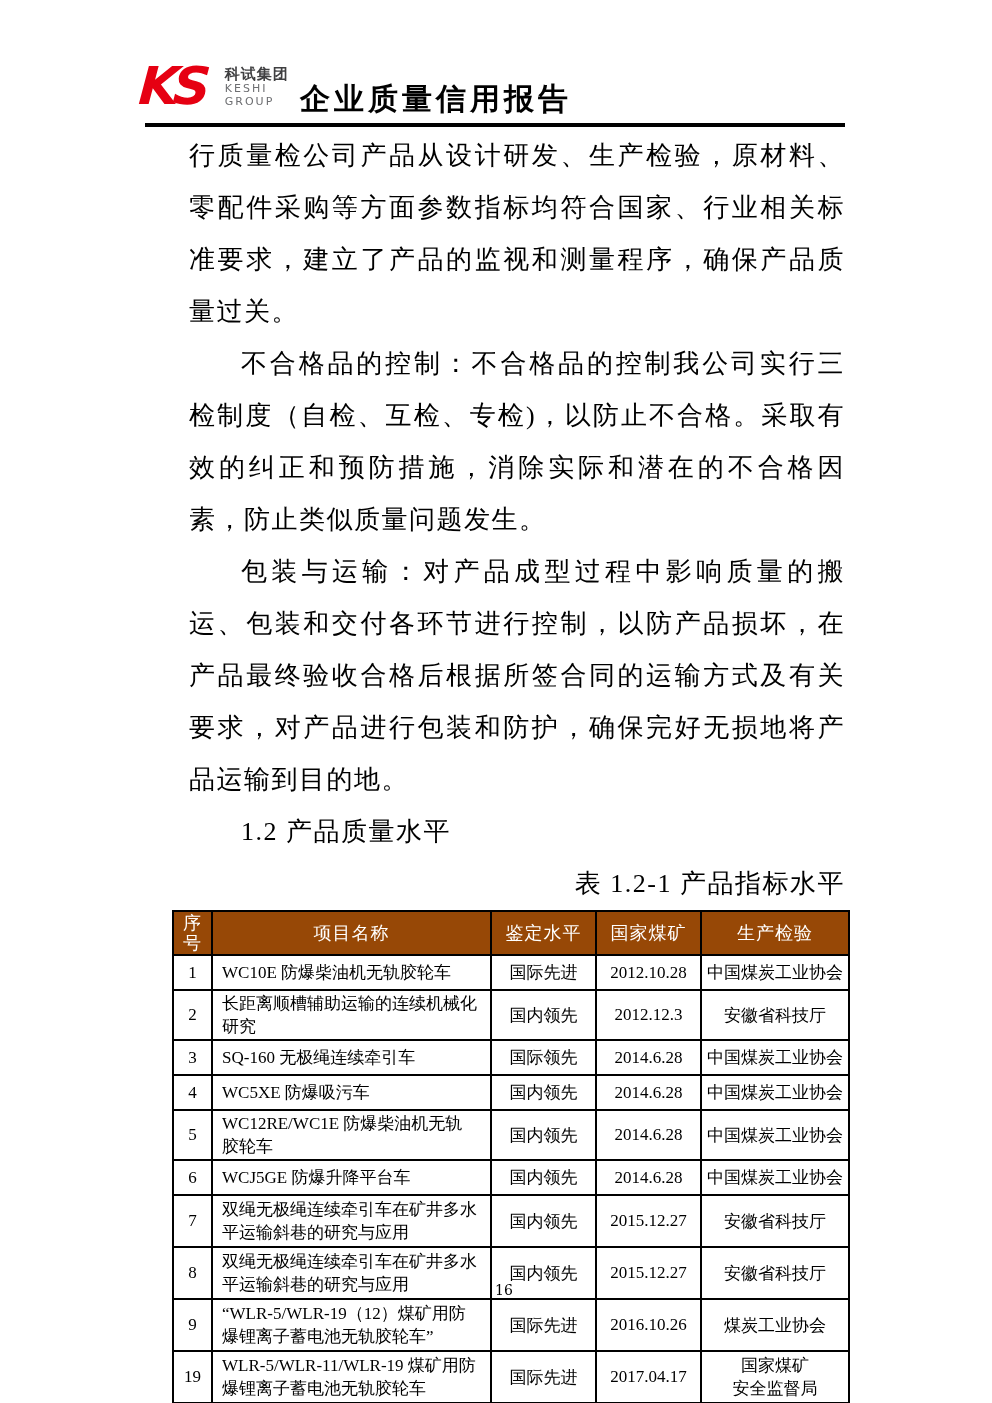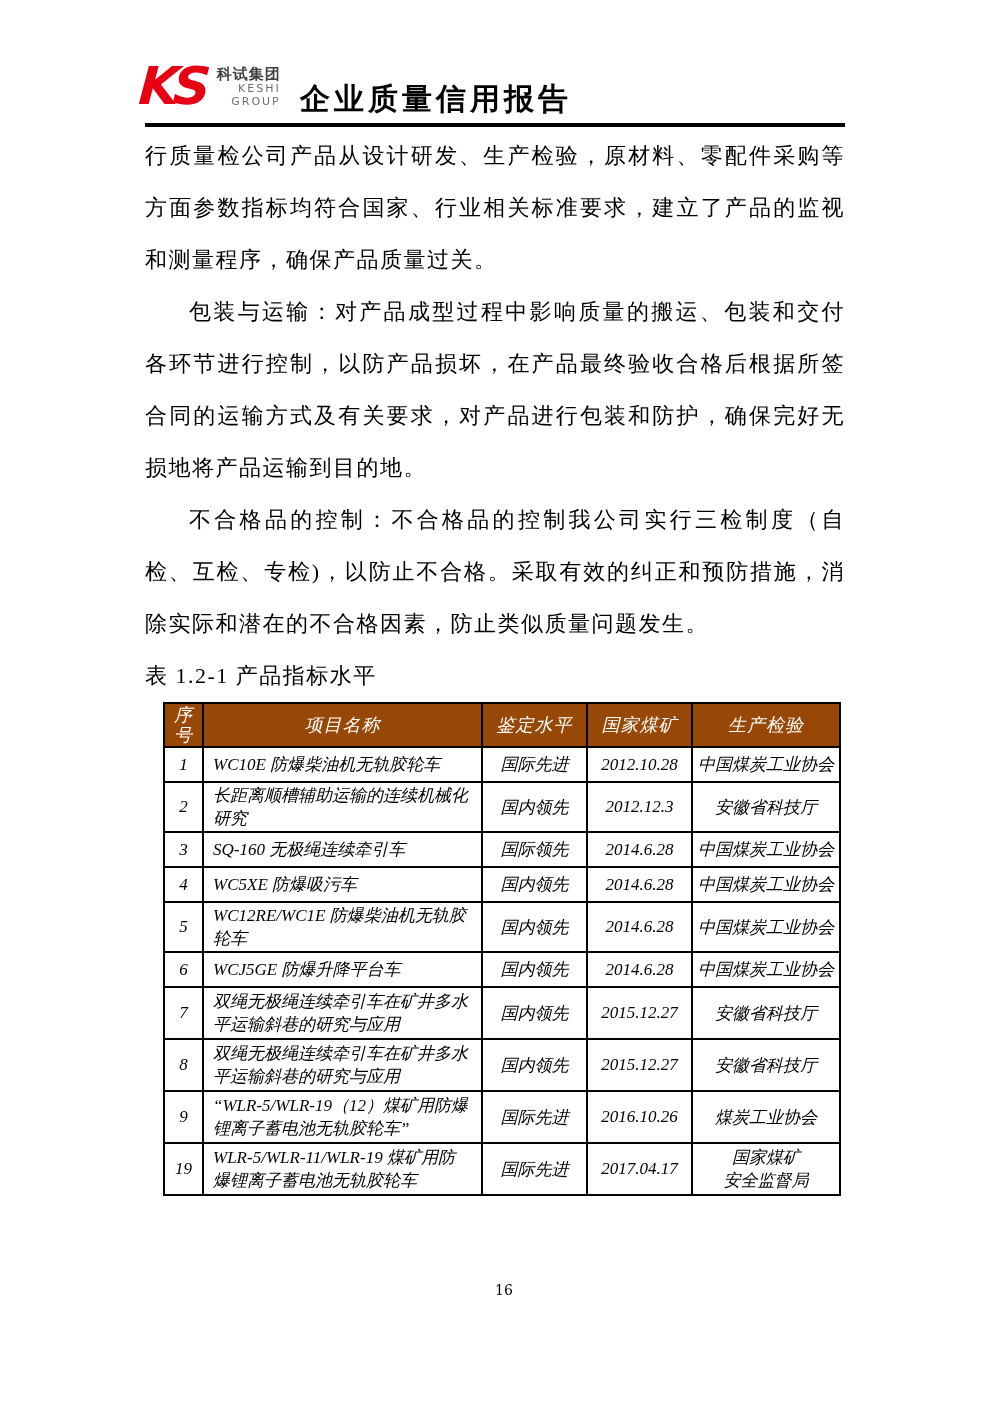--- a/index.html
+++ b/index.html
@@ -21,54 +21,54 @@
   .ks-mark {
     font-family: "DejaVu Sans", "Liberation Sans", sans-serif;
     font-weight: 900;
     font-style: italic;
     font-size: 52px;
     line-height: 48px;
     letter-spacing: -6px;
     color: #E60012;
     transform: skewX(-4deg);
   }
-  .logo-text { margin-left: 12px; margin-top: 4px; font-family: "DejaVu Sans", "Liberation Sans", sans-serif; text-align: right; }
+  .logo-text { margin-left: 20px; margin-top: 4px; font-family: "DejaVu Sans", "Liberation Sans", sans-serif; }
   .logo-cn { font-size: 15px; font-weight: bold; color: #3F3F41; letter-spacing: 1px; line-height: 16px; }
   .logo-en { font-size: 11px; font-weight: normal; color: #6D6E71; letter-spacing: 2px; line-height: 13px; }
   .doc-title {
     position: absolute;
     left: 155px;
     top: 24px;
     font-size: 30px;
     font-weight: bold;
     letter-spacing: 4px;
     line-height: 34px;
     white-space: nowrap;
   }
   .rule { position: absolute; left: 145px; top: 123px; width: 700px; height: 4px; background: #000; }
 
   
   .main { position: absolute; left: 145px; top: 130px; width: 700px; }
   .main p {
-    font-size: 22px;
+    font-size: 26px;
     line-height: 52px;
     letter-spacing: 1.5px;
     text-align: justify;
     text-justify: inter-ideograph;
+    margin-left: 44px;
   }
   .main p.indent { text-indent: 2em; }
-  .main p.caption { text-align: left; text-indent: 0; }
+  .main p.caption { text-align: right; text-indent: 0; }
 
   
   .report-table {
     width: 676px;
-    margin-left: 18px;
+    margin-left: 27px;
     border-collapse: collapse;
     table-layout: fixed;
-    font-style: italic;
   }
   .report-table th, .report-table td {
     border: 2px solid #000;
     font-size: 17px;
     text-align: center;
     vertical-align: middle;
     word-break: break-word;
     padding: 1px 2px;
   }
   .report-table thead th {
@@ -115,22 +115,23 @@
         <span class="logo-en" style="display:block">GROUP</span>
       </span>
     </div>
     <div class="doc-title">企业质量信用报告</div>
   </div>
 
   <div class="rule"></div>
 
   <div class="main">
     <p>行质量检公司产品从设计研发、生产检验，原材料、零配件采购等方面参数指标均符合国家、行业相关标准要求，建立了产品的监视和测量程序，确保产品质量过关。</p>
+    <p class="indent">不合格品的控制：不合格品的控制我公司实行三检制度（自检、互检、专检)，以防止不合格。采取有效的纠正和预防措施，消除实际和潜在的不合格因素，防止类似质量问题发生。</p>
     <p class="indent">包装与运输：对产品成型过程中影响质量的搬运、包装和交付各环节进行控制，以防产品损坏，在产品最终验收合格后根据所签合同的运输方式及有关要求，对产品进行包装和防护，确保完好无损地将产品运输到目的地。</p>
-    <p class="indent">不合格品的控制：不合格品的控制我公司实行三检制度（自检、互检、专检)，以防止不合格。采取有效的纠正和预防措施，消除实际和潜在的不合格因素，防止类似质量问题发生。</p>
+    <p class="indent">1.2 产品质量水平</p>
     <p class="caption">表 1.2-1 产品指标水平</p>
 
     <table class="report-table">
       <colgroup>
         <col class="col-no">
           <col class="col-name">
           <col class="col-lvl">
           <col class="col-date">
           <col class="col-unit">
       </colgroup>

